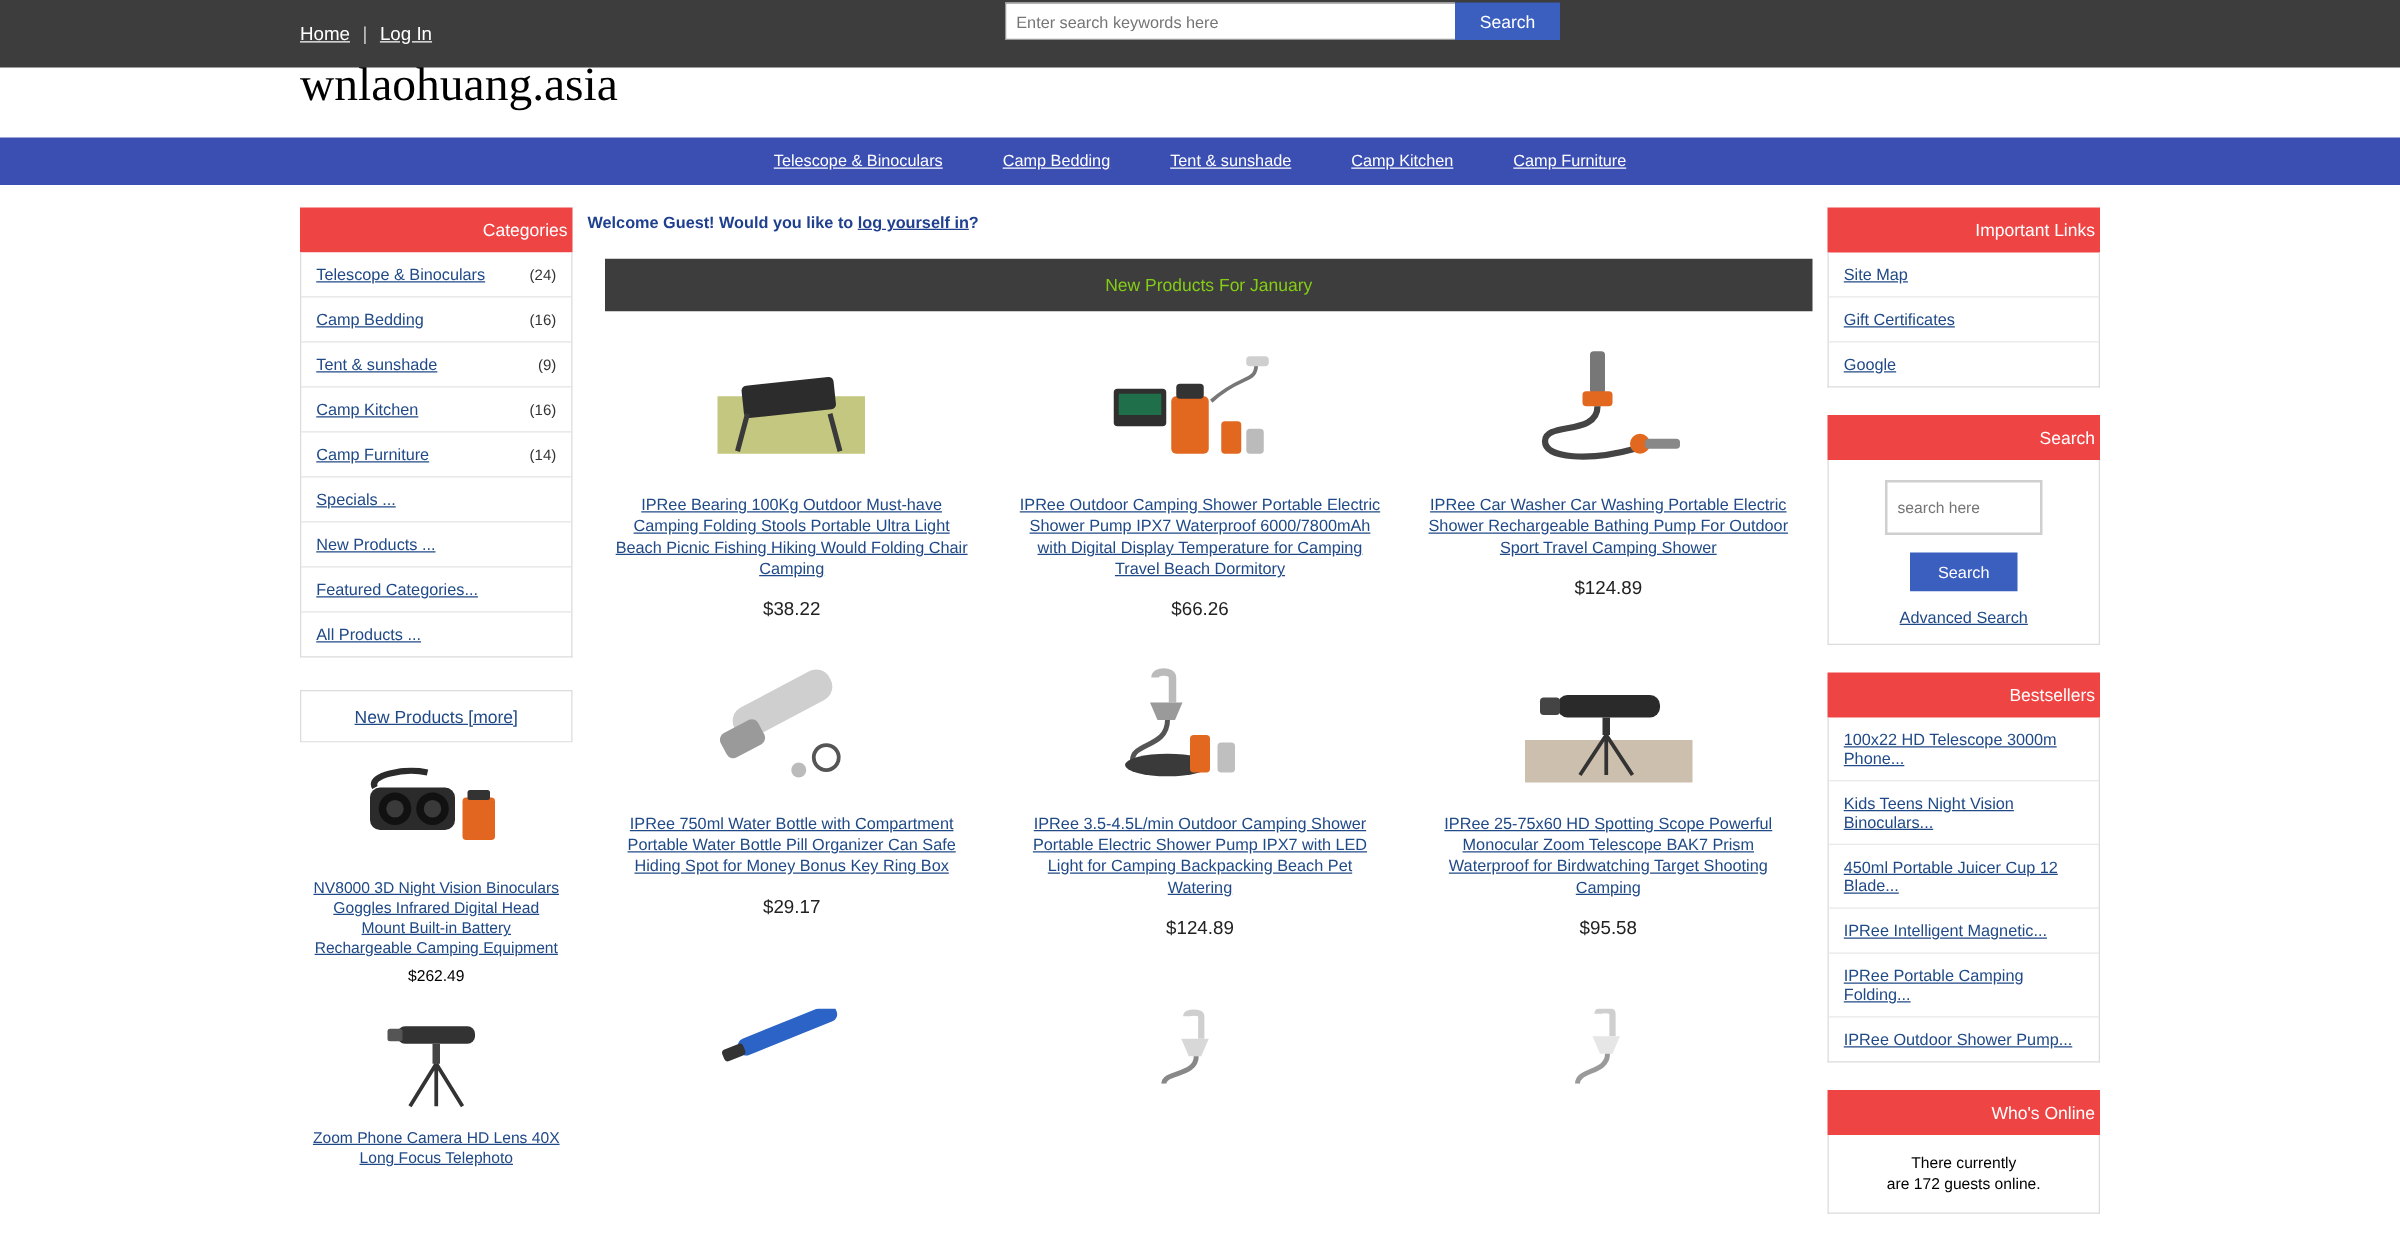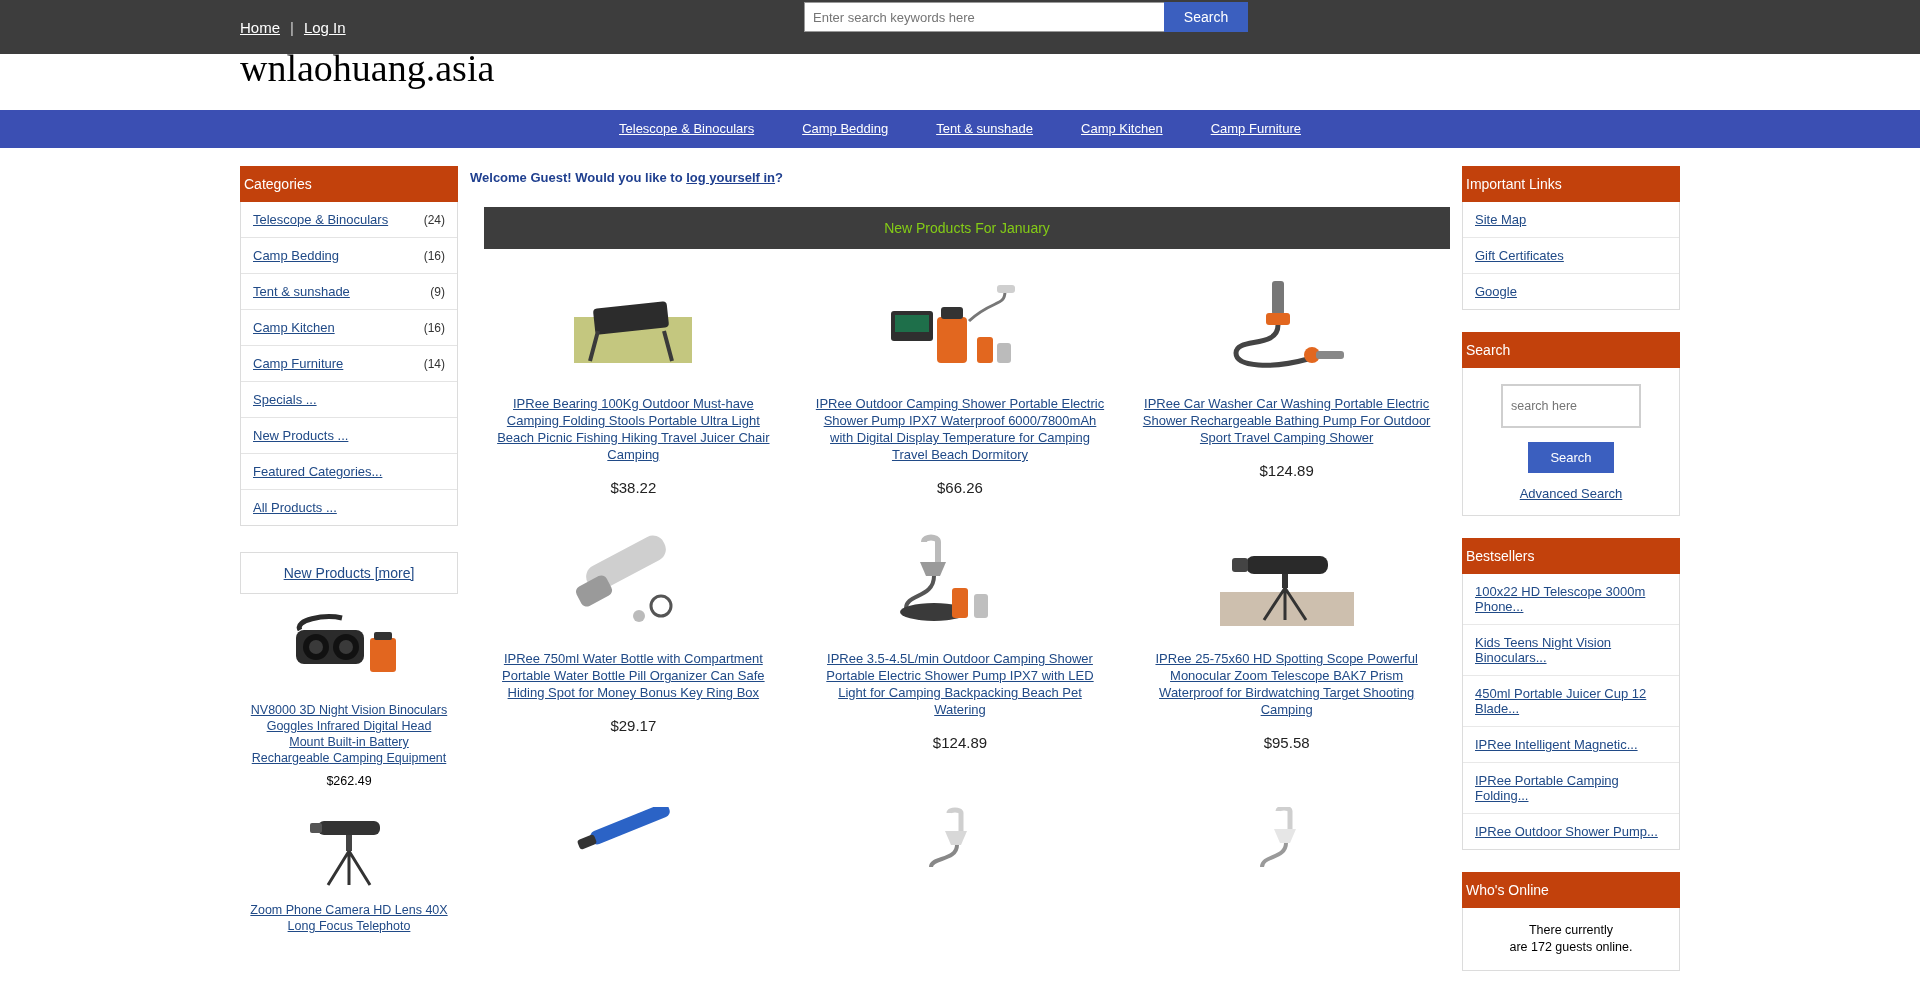--- a/index.html
+++ b/index.html
@@ -99,24 +99,24 @@
     display: flex;
     padding: 0 240px;
     gap: 0;
     align-items: flex-start;
   }
   .col-left { width: 218px; padding-top: 18px; }
   .col-main { width: 1004px; padding: 18px 12px 0 12px; }
   .col-right { width: 218px; padding-top: 18px; }
 
   .boxhead {
-    background: #c2410c;
+    background: #ef4444;
     color: #ffffff;
     font-size: 14px;
-    text-align: left;
+    text-align: right;
     padding: 10px 4px;
   }
   .boxbody {
     border: 1px solid #dcdcdc;
     border-top: none;
     background: #fff;
   }
   .boxrow {
     border-bottom: 1px solid #e4e4e4;
     padding: 10px 12px;
@@ -159,21 +159,21 @@
     border-bottom: 1px solid #e8e8e8;
     font-size: 13px;
   }
   .rlink:last-child { border-bottom: none; }
   .rsearchbody {
     border: 1px solid #dcdcdc; border-top: none;
     padding: 16px 12px 14px 12px;
     text-align: center;
   }
   .rsearchbody input {
-    width: 140px; height: 44px;
+    width: 126px; height: 44px;
     border: 2px solid #cfcfcf;
     padding: 0 8px;
     font-size: 12.5px;
     color: #555;
     font-family: "Liberation Sans", sans-serif;
   }
   .rsearchbody button {
     margin-top: 14px;
     background: #3b5fbf;
     color: #fff;
@@ -359,21 +359,21 @@
     <div class="grid">
 
       <div class="cell">
         <div class="imgbox">
           <svg width="130" height="100" viewBox="0 0 130 100">
             <rect x="6" y="40" width="118" height="46" fill="#c4c77f"></rect>
             <rect x="26" y="28" width="74" height="26" rx="4" fill="#2c2c2c" transform="rotate(-6 63 41)"></rect>
             <path d="M30 54 L22 84 M96 54 L104 84" stroke="#3a3a3a" stroke-width="4"></path>
           </svg>
         </div>
-        <a href="#" class="pname">IPRee Bearing 100Kg Outdoor Must-have Camping Folding Stools Portable Ultra Light Beach Picnic Fishing Hiking Travel Juicer Chair Camping</a>
+        <a href="#" class="pname">IPRee Bearing 100Kg Outdoor Must-have Camping Folding Stools Portable Ultra Light Beach Picnic Fishing Hiking Would Folding Chair Camping</a>
         <div class="pprice">$38.22</div>
       </div>
 
       <div class="cell">
         <div class="imgbox">
           <svg width="150" height="100" viewBox="0 0 150 100">
             <rect x="6" y="34" width="42" height="30" rx="3" fill="#2f2f2f"></rect>
             <rect x="10" y="38" width="34" height="17" fill="#1e6f4a"></rect>
             <rect x="52" y="40" width="30" height="46" rx="4" fill="#e2671f"></rect>
             <rect x="56" y="30" width="22" height="12" rx="3" fill="#333"></rect>

